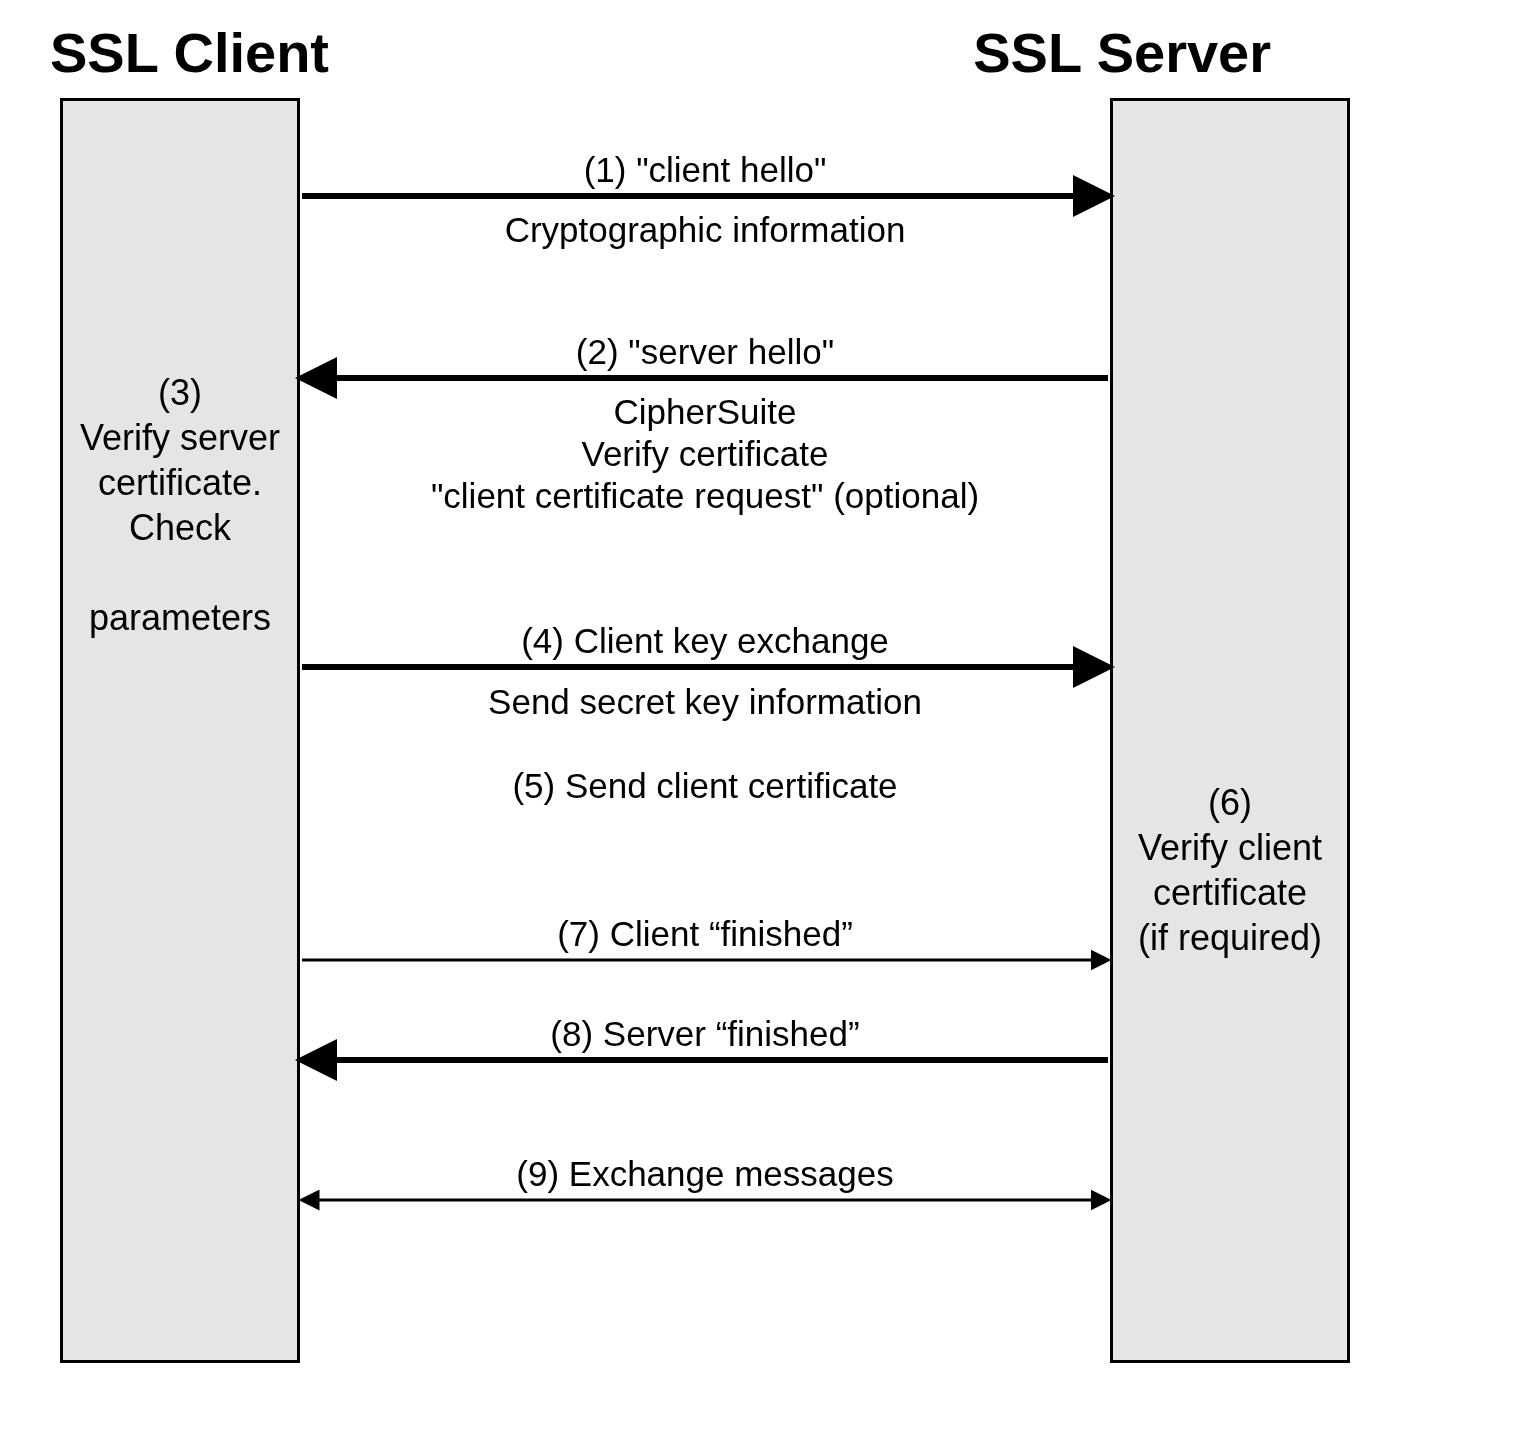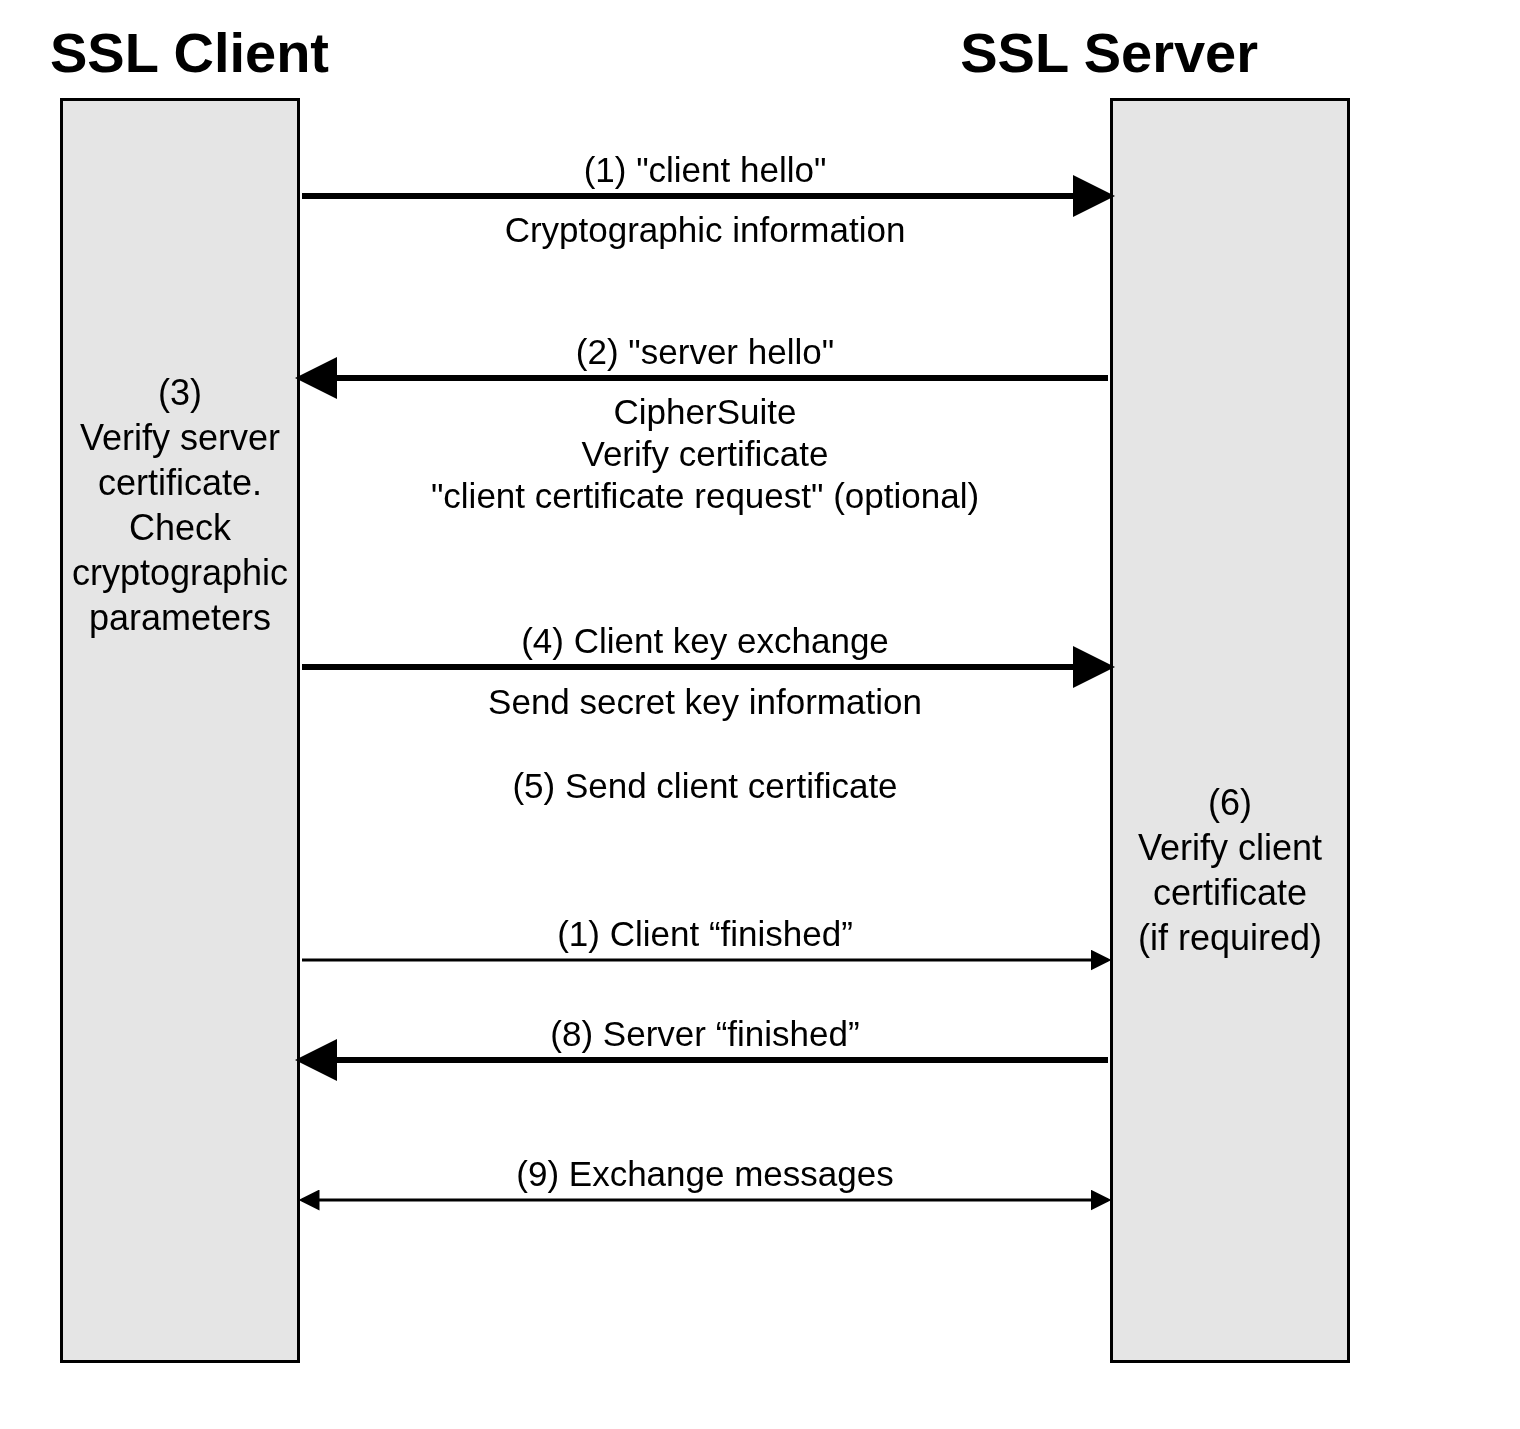--- a/index.html
+++ b/index.html
@@ -9,31 +9,31 @@
   .box-label{position:absolute;font-size:36px;color:#000;text-align:center;line-height:1.25}
   .msg-label{position:absolute;left:300px;width:810px;font-size:35px;color:#000;text-align:center;line-height:1.25}
   svg.arrow-layer{position:absolute;left:0;top:0;width:1520px;height:1429px}
 </style>
 </head>
 <body>
 
 <div class="canvas">
 
   <div class="heading" style="left:50px;top:20px">SSL Client</div>
-  <div class="heading" style="right:64px;top:20px;text-align:right">SSL Server</div>
+  <div class="heading" style="right:51px;top:20px;text-align:right">SSL Server</div>
 
   <div class="client-box" style="left:60px;top:98px;width:240px;height:1265px"></div>
   <div class="server-box" style="left:1110px;top:98px;width:240px;height:1265px"></div>
 
   <div class="box-label" style="left:60px;top:370px;width:240px">
     <span>(3)</span><br>
     <span>Verify server</span><br>
     <span>certificate.</span><br>
     <span>Check</span><br>
-    <span>cryptographic</span><br>
+    <br>
     <span>parameters</span>
   </div>
 
   <div class="box-label" style="left:1110px;top:780px;width:240px">
     <span>(6)</span><br>
     <span>Verify client</span><br>
     <span>certificate</span><br>
     <span>(if required)</span>
   </div>
 
@@ -61,18 +61,18 @@
 
   <div class="msg-label" style="top:330px">(2) "server hello"</div>
   <div class="msg-label" style="top:390px">CipherSuite</div>
   <div class="msg-label" style="top:432px">Verify certificate</div>
   <div class="msg-label" style="top:474px">"client certificate request" (optional)</div>
 
   <div class="msg-label" style="top:619px">(4) Client key exchange</div>
   <div class="msg-label" style="top:680px">Send secret key information</div>
   <div class="msg-label" style="top:764px">(5) Send client certificate</div>
 
-  <div class="msg-label" style="top:912px">(1) Client “finished”</div>
+  <div class="msg-label" style="top:912px">(7) Client “finished”</div>
   <div class="msg-label" style="top:1012px">(8) Server “finished”</div>
 
   <div class="msg-label" style="top:1152px">(9) Exchange messages</div>
 
 </div>
 
 </body></html>

